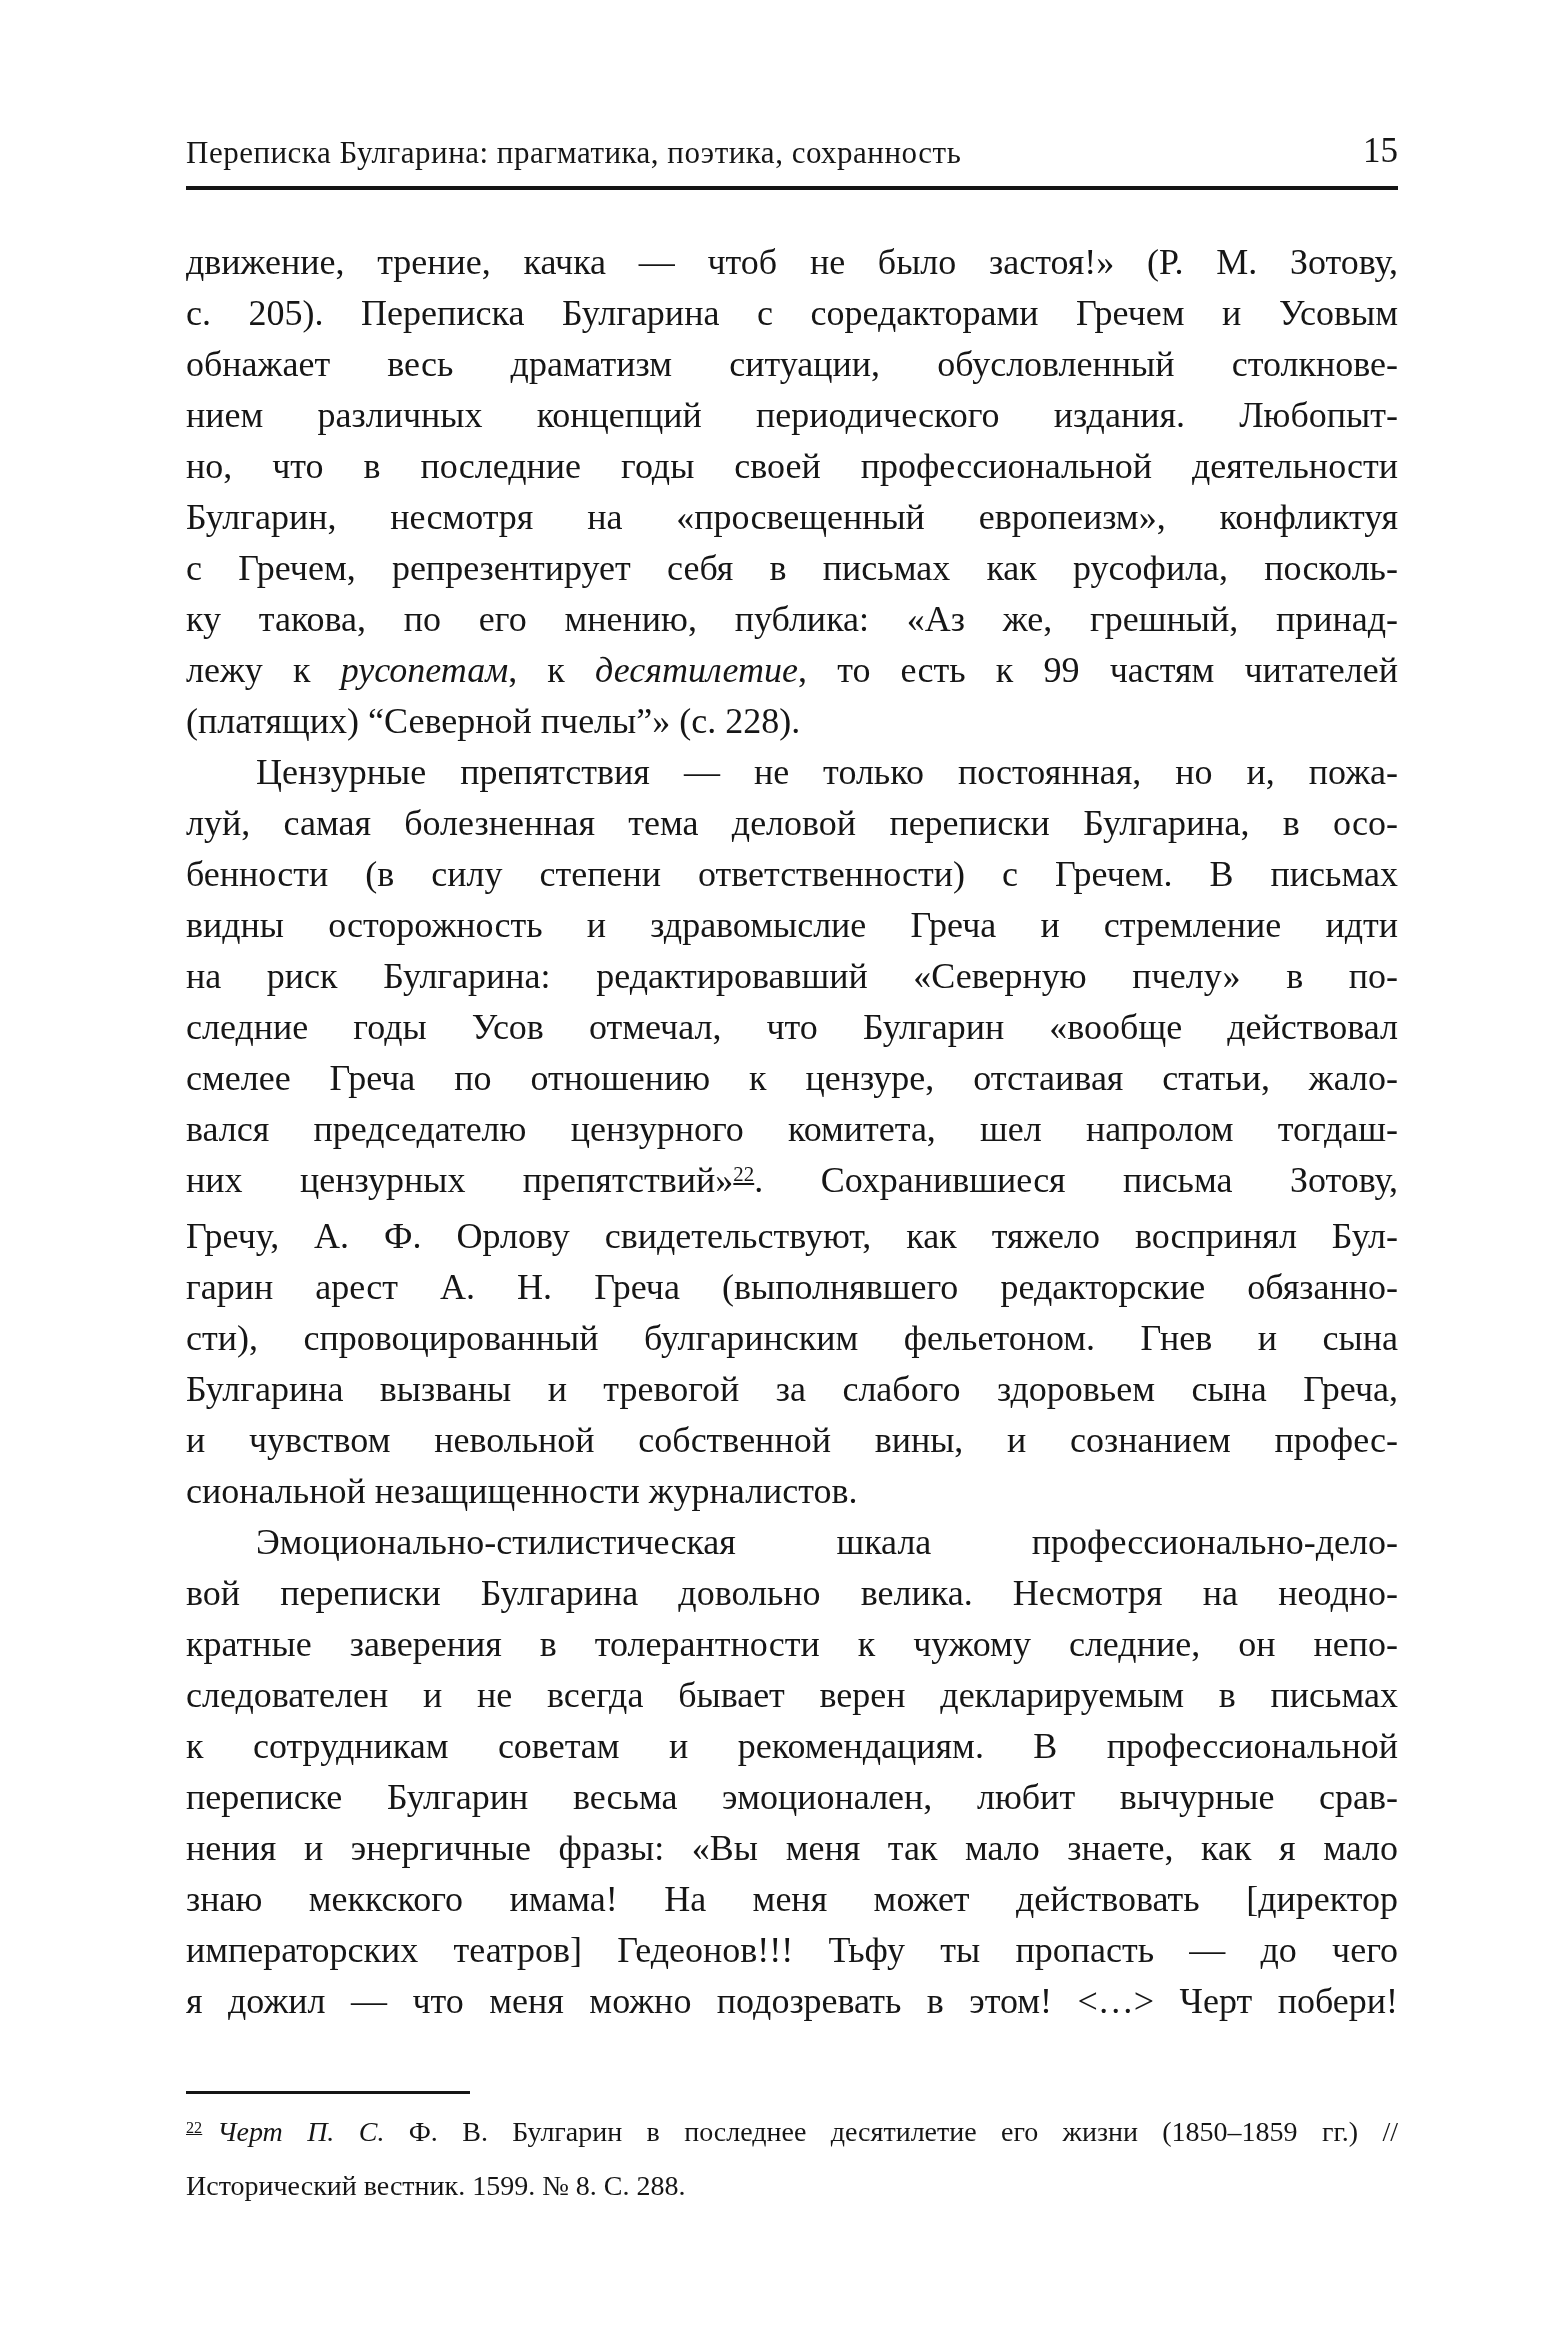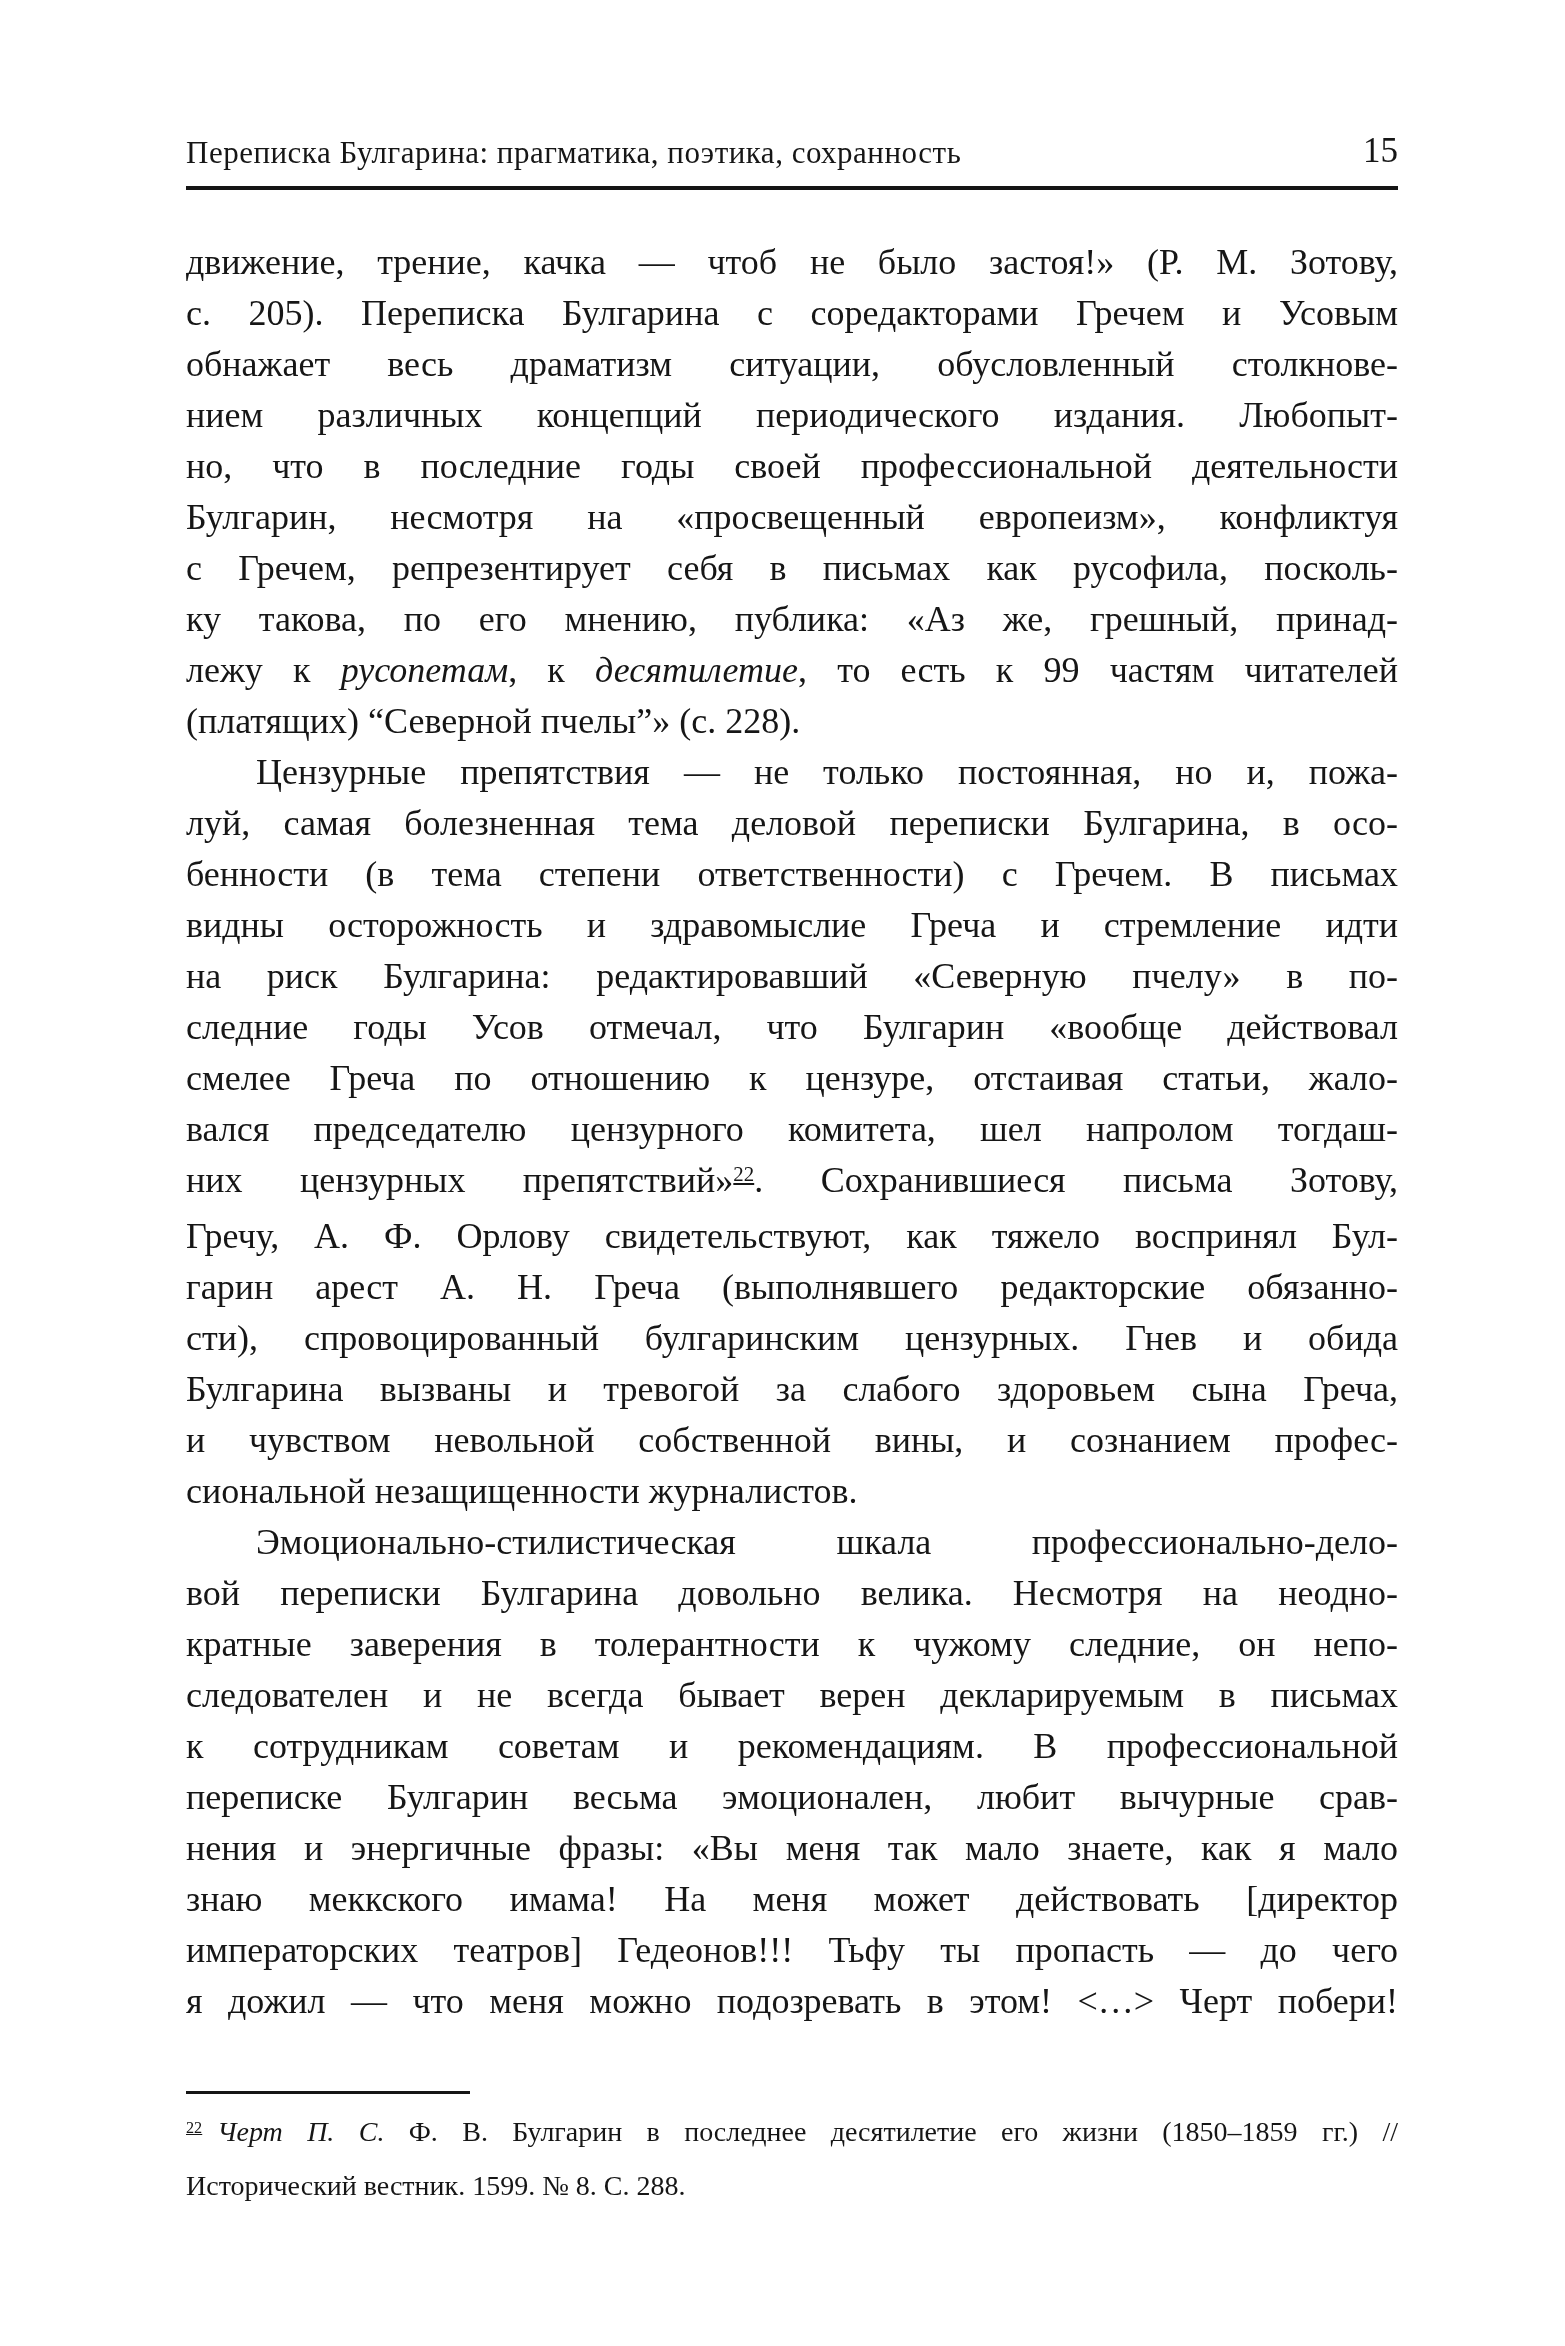--- a/index.html
+++ b/index.html
@@ -95,30 +95,30 @@
     <div class="line"><span>обнажает весь драматизм ситуации, обусловленный столкнове-</span></div>
     <div class="line"><span>нием различных концепций периодического издания. Любопыт-</span></div>
     <div class="line"><span>но, что в последние годы своей профессиональной деятельности</span></div>
     <div class="line"><span>Булгарин, несмотря на «просвещенный европеизм», конфликтуя</span></div>
     <div class="line"><span>с Гречем, репрезентирует себя в письмах как русофила, посколь-</span></div>
     <div class="line"><span>ку такова, по его мнению, публика: «Аз же, грешный, принад-</span></div>
     <div class="line"><span>лежу к </span><span class="italic">русопетам</span><span>, к </span><span class="italic">десятилетие</span><span>, то есть к 99 частям читателей</span></div>
     <div class="line lastline"><span>(платящих) “Северной пчелы”» (с. 228).</span></div>
     <div class="line indent"><span>Цензурные препятствия — не только постоянная, но и, пожа-</span></div>
     <div class="line"><span>луй, самая болезненная тема деловой переписки Булгарина, в осо-</span></div>
-    <div class="line"><span>бенности (в тема степени ответственности) с Гречем. В письмах</span></div>
+    <div class="line"><span>бенности (в силу степени ответственности) с Гречем. В письмах</span></div>
     <div class="line"><span>видны осторожность и здравомыслие Греча и стремление идти</span></div>
     <div class="line"><span>на риск Булгарина: редактировавший «Северную пчелу» в по-</span></div>
     <div class="line"><span>следние годы Усов отмечал, что Булгарин «вообще действовал</span></div>
     <div class="line"><span>смелее Греча по отношению к цензуре, отстаивая статьи, жало-</span></div>
     <div class="line"><span>вался председателю цензурного комитета, шел напролом тогдаш-</span></div>
     <div class="line"><span>них цензурных препятствий»</span><span class="sup">22</span><span>. Сохранившиеся письма Зотову,</span></div>
     <div class="line"><span>Гречу, А. Ф. Орлову свидетельствуют, как тяжело воспринял Бул-</span></div>
     <div class="line"><span>гарин арест А. Н. Греча (выполнявшего редакторские обязанно-</span></div>
-    <div class="line"><span>сти), спровоцированный булгаринским цензурных. Гнев и обида</span></div>
+    <div class="line"><span>сти), спровоцированный булгаринским фельетоном. Гнев и сына</span></div>
     <div class="line"><span>Булгарина вызваны и тревогой за слабого здоровьем сына Греча,</span></div>
     <div class="line"><span>и чувством невольной собственной вины, и сознанием профес-</span></div>
     <div class="line lastline"><span>сиональной незащищенности журналистов.</span></div>
     <div class="line indent"><span>Эмоционально-стилистическая шкала профессионально-дело-</span></div>
     <div class="line"><span>вой переписки Булгарина довольно велика. Несмотря на неодно-</span></div>
     <div class="line"><span>кратные заверения в толерантности к чужому следние, он непо-</span></div>
     <div class="line"><span>следователен и не всегда бывает верен декларируемым в письмах</span></div>
     <div class="line"><span>к сотрудникам советам и рекомендациям. В профессиональной</span></div>
     <div class="line"><span>переписке Булгарин весьма эмоционален, любит вычурные срав-</span></div>
     <div class="line"><span>нения и энергичные фразы: «Вы меня так мало знаете, как я мало</span></div>

